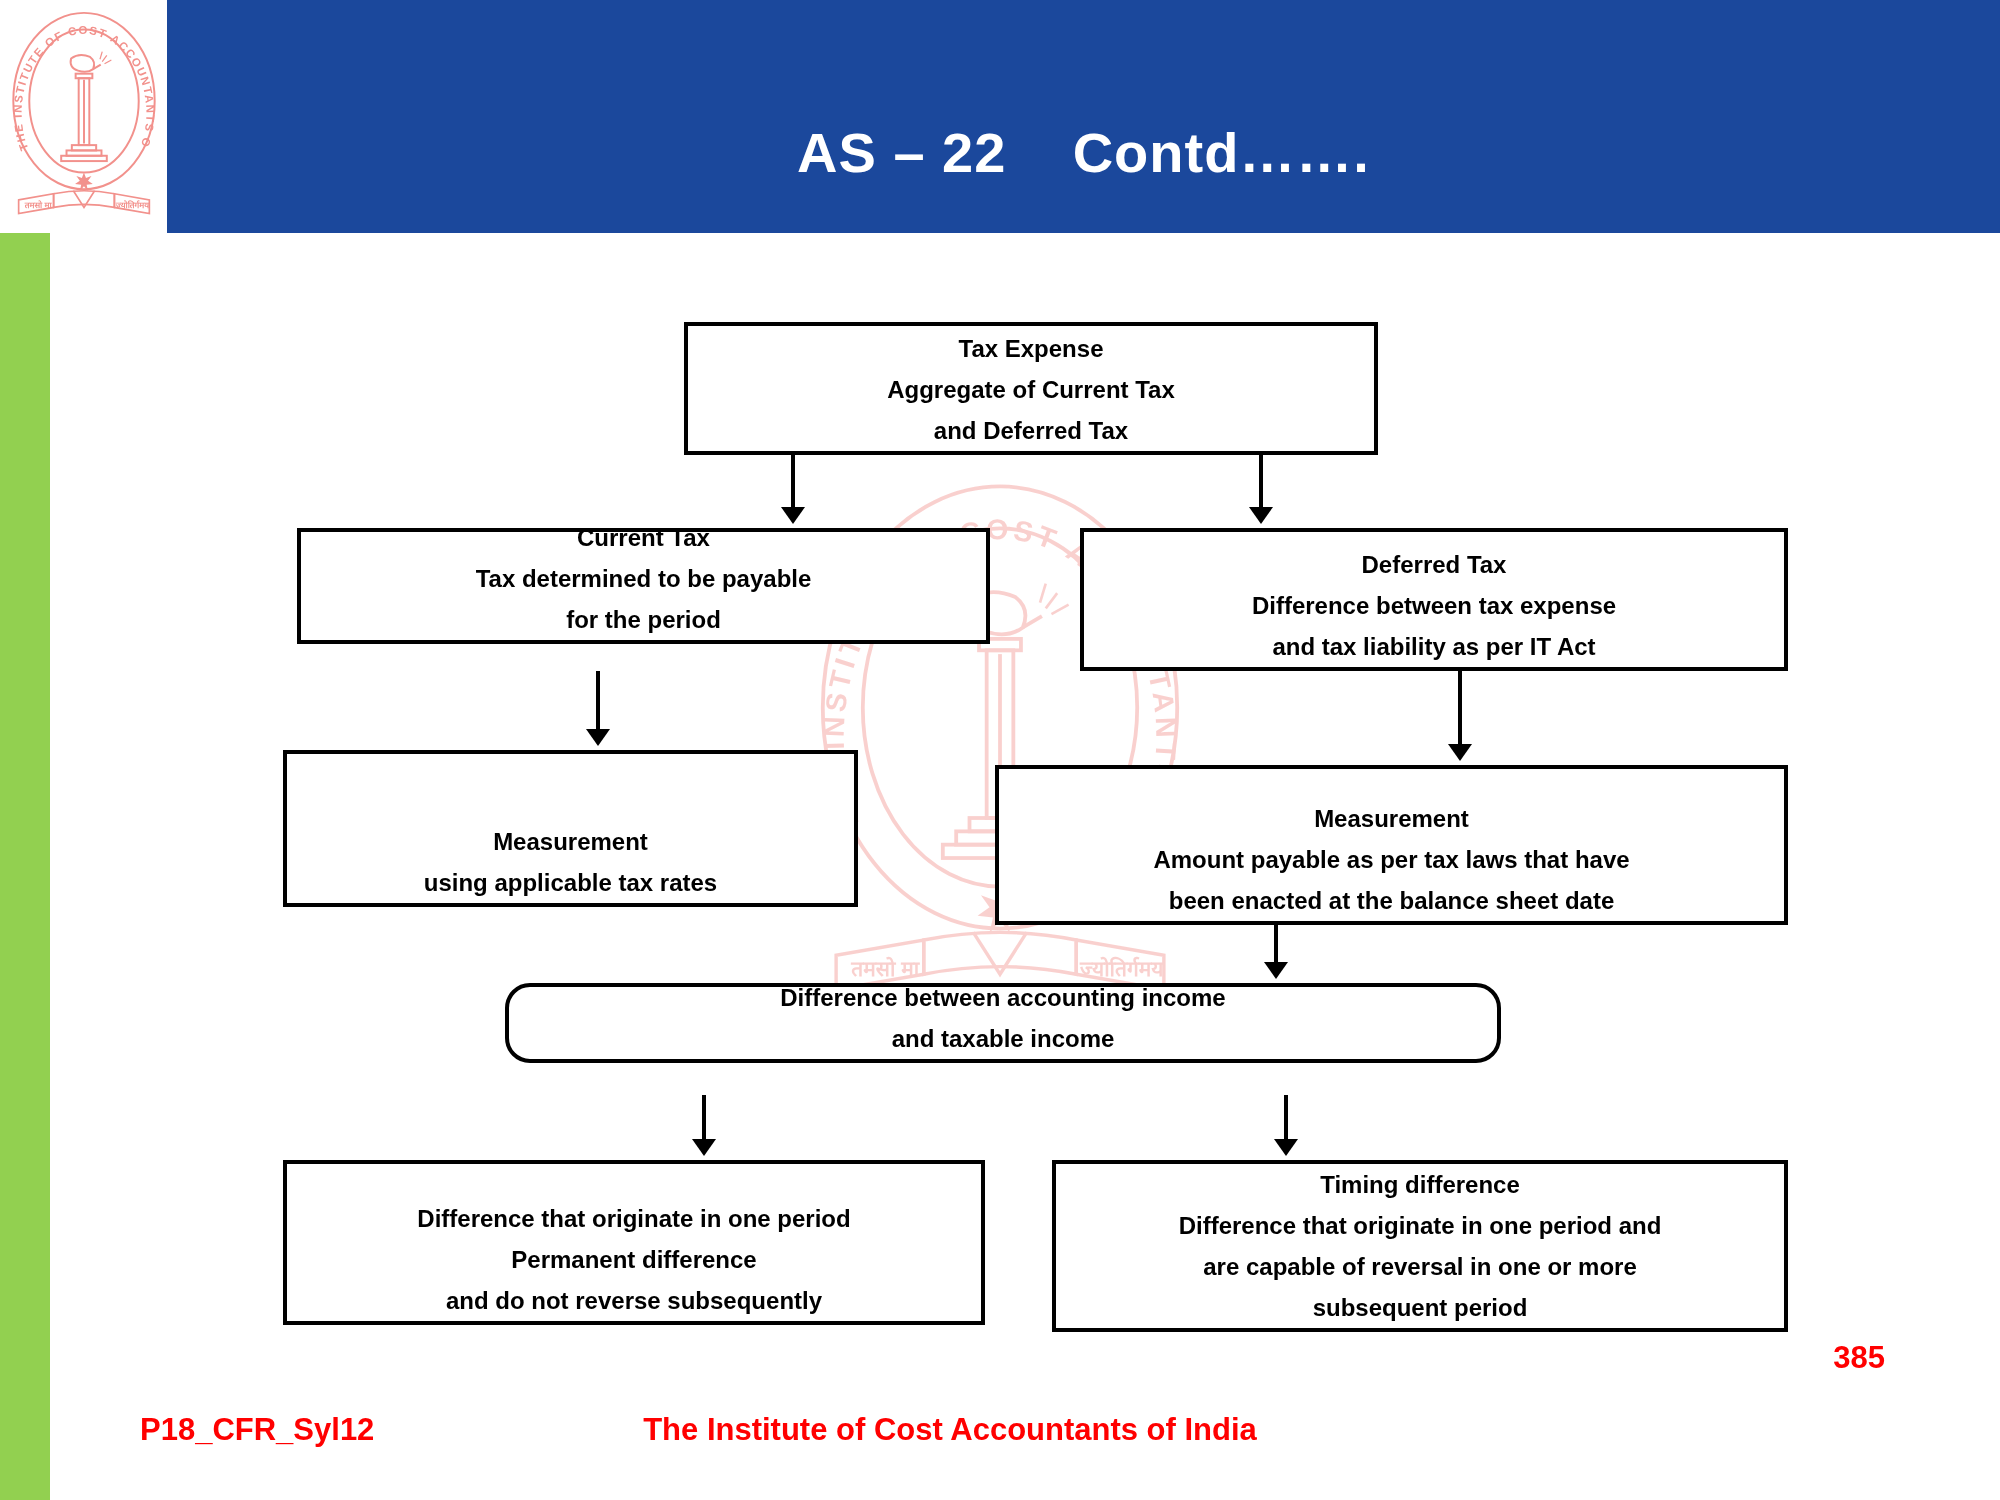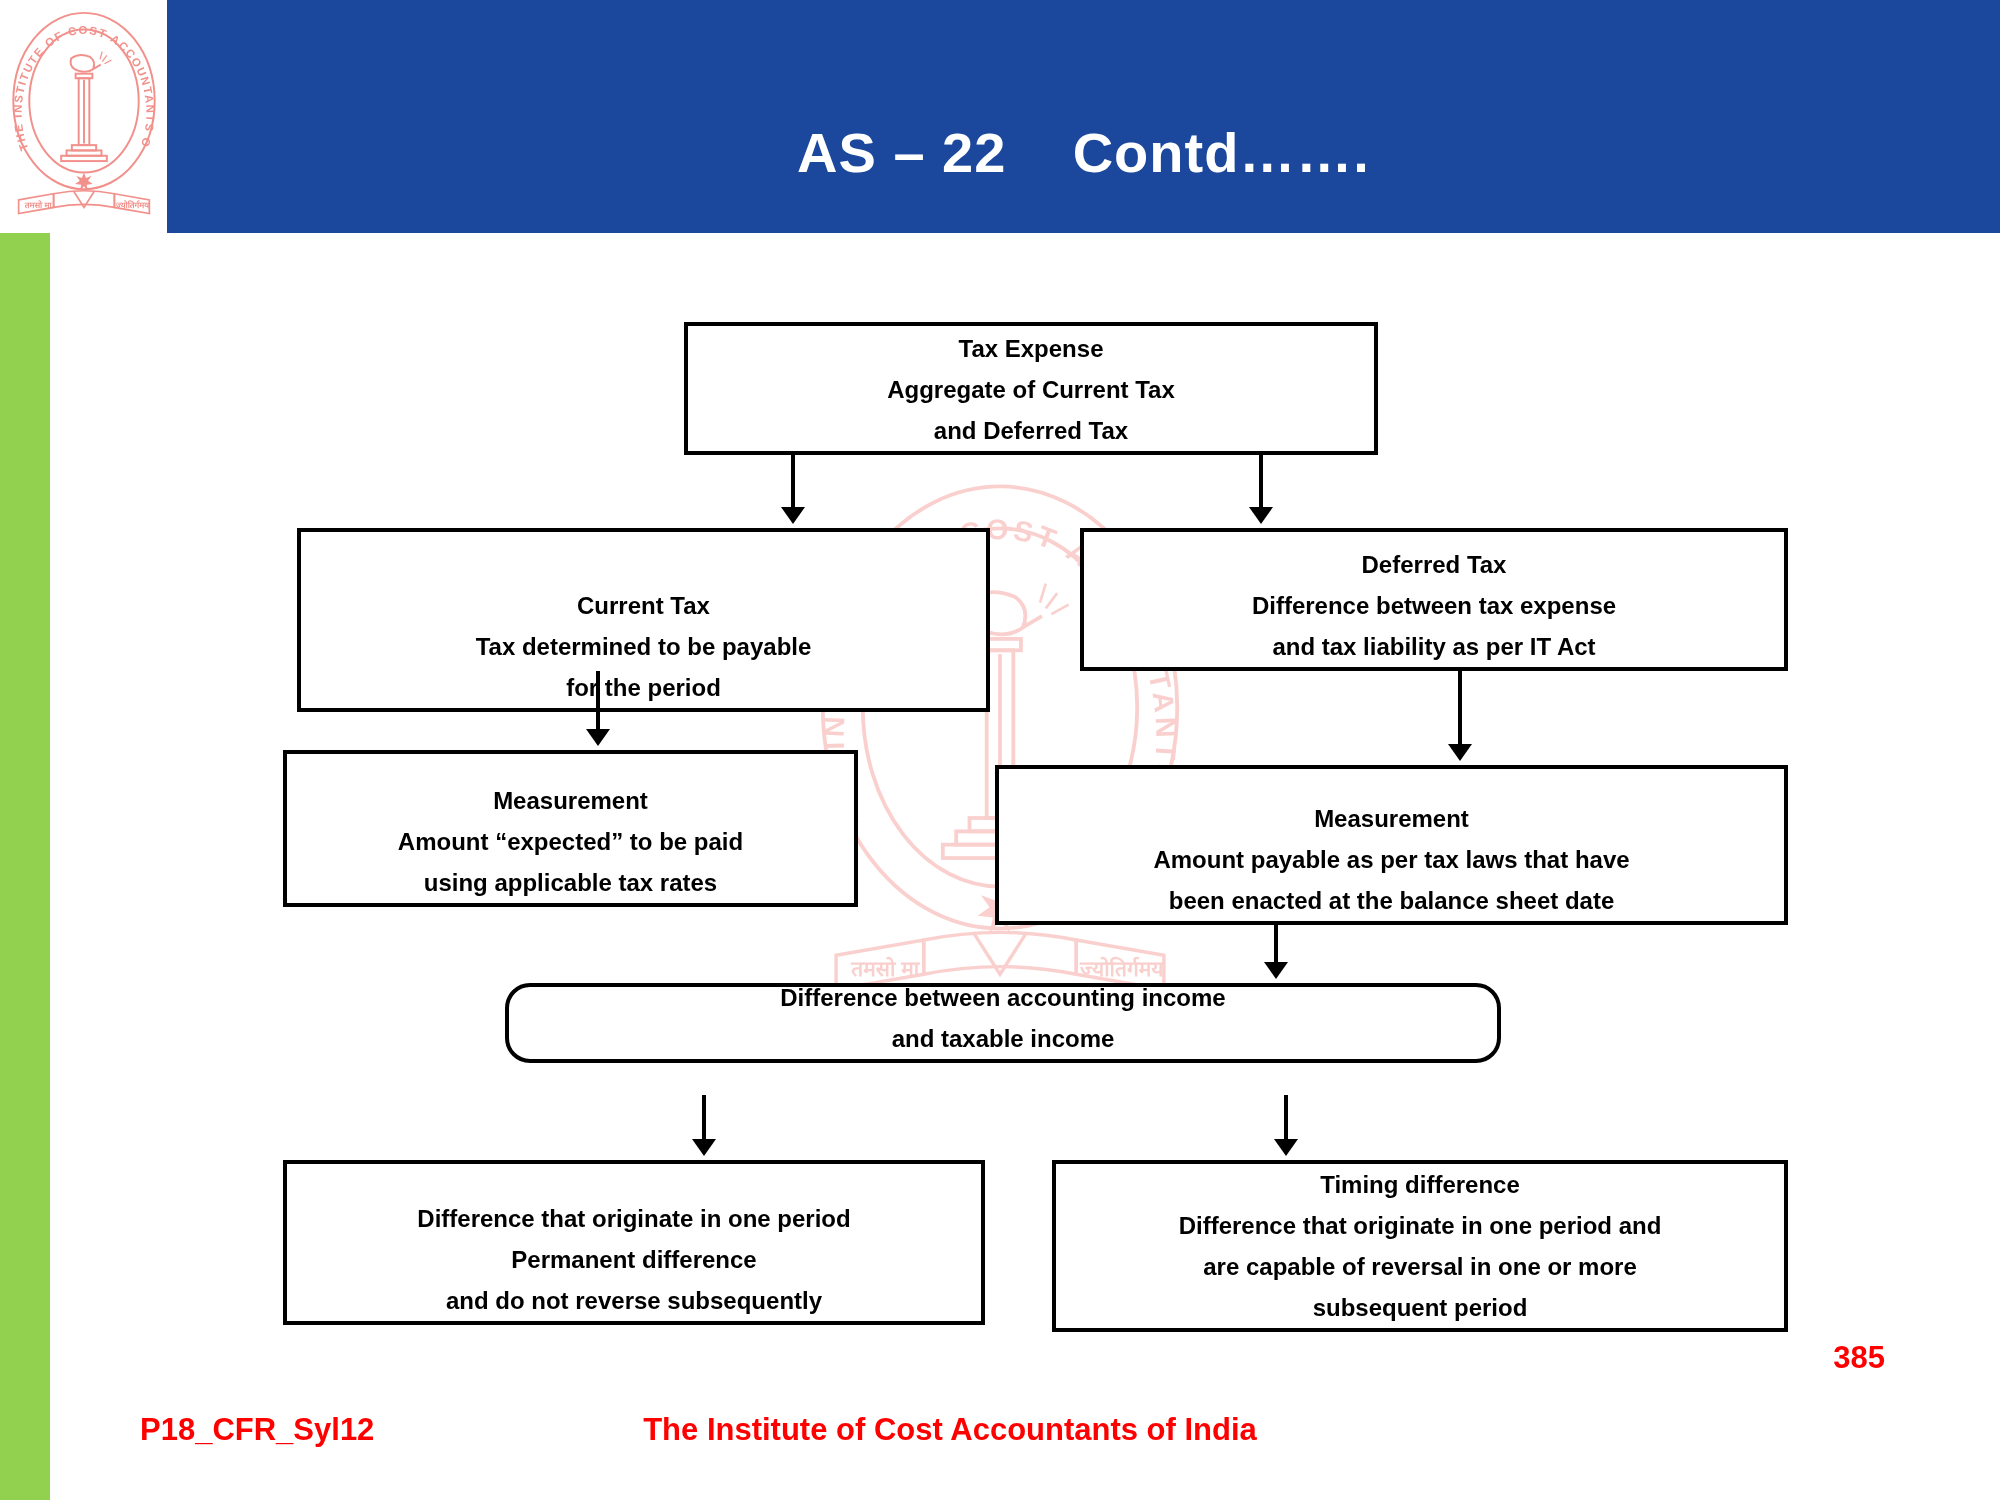--- a/index.html
+++ b/index.html
@@ -162,35 +162,34 @@
       <text class="emblem-text" x="142" y="263" fill="#f2918c" font-size="11" font-weight="bold">ज्योतिर्गमय</text>
     </svg>
   </div>
 
   <div class="fbox" style="left:684px;top:322px;width:694px;height:133px;">
     <span>Tax Expense</span>
     <span>Aggregate of Current Tax</span>
     <span>and Deferred Tax</span>
   </div>
 
-  <div class="fbox" style="left:297px;top:528px;width:693px;height:184px;">
+  <div class="fbox" style="left:297px;top:528px;width:693px;height:116px;">
     <span>Current Tax</span>
     <span>Tax determined to be payable</span>
     <span>for the period</span>
   </div>
 
   <div class="fbox" style="left:1080px;top:528px;width:708px;height:143px;">
     <span>Deferred Tax</span>
     <span>Difference between tax expense</span>
     <span>and tax liability as per IT Act</span>
   </div>
 
   <div class="fbox" style="left:283px;top:750px;width:575px;height:157px;">
     <span>Measurement</span>
-    <span>Amount “expected” to be paid</span>
     <span>using applicable tax rates</span>
   </div>
 
   <div class="fbox" style="left:995px;top:765px;width:793px;height:160px;">
     <span>Measurement</span>
     <span>Amount payable as per tax laws that have</span>
     <span>been enacted at the balance sheet date</span>
   </div>
 
   <div class="fbox" style="left:505px;top:983px;width:996px;height:80px;border-radius:25px;">

